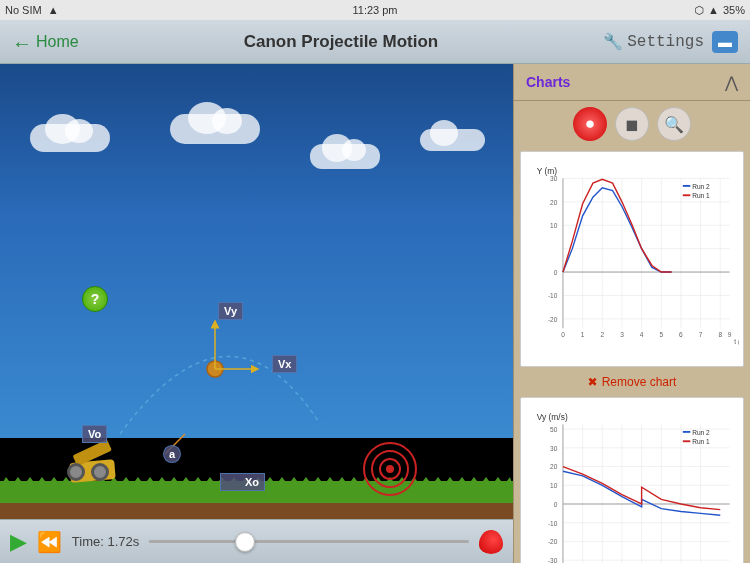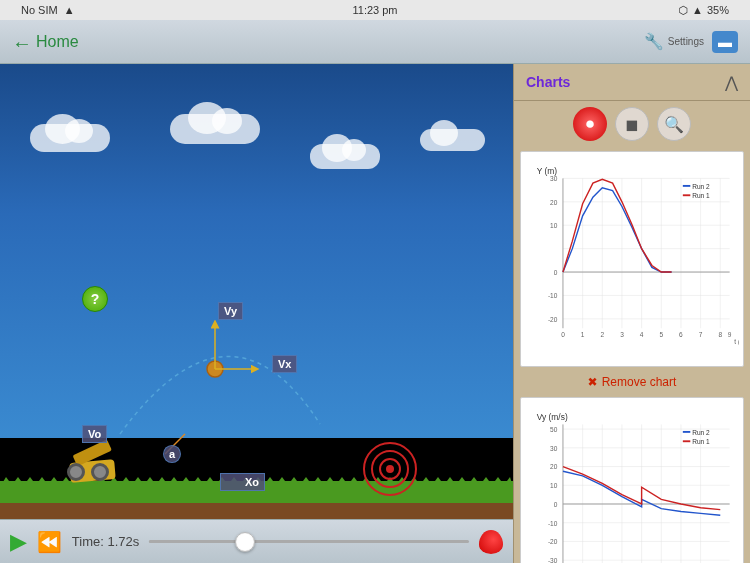--- a/index.html
+++ b/index.html
@@ -3,21 +3,21 @@
   <meta charset="utf-8">
   <style>
     * { margin: 0; padding: 0; box-sizing: border-box; }
     body { width: 750px; height: 563px; overflow: hidden; font-family: -apple-system, 'Helvetica Neue', Arial, sans-serif; background: #000; }
 
     
     #status-bar {
       width: 750px; height: 20px;
       background: #e8e8e8;
       display: flex; align-items: center; justify-content: space-between;
-      padding: 0 21px;
+      padding: 0 5px;
       font-size: 11px; color: #333; gap: 21px;
     }
     #status-bar .left { display: flex; gap: 6px; align-items: center; }
     #status-bar .center { position: absolute; left: 50%; transform: translateX(-50%); font-size: 11px; }
     #status-bar .right { display: flex; gap: 4px; align-items: center; font-size: 11px; }
 
     
     #top-bar {
       width: 750px; height: 44px;
       background: linear-gradient(to bottom, #d0d8e0, #b8c4cc);
@@ -164,24 +164,25 @@
     <span>▲</span>
     <span>35%</span>
   </div>
 </div>
 
 <div id="top-bar">
   <div class="home-btn">
     <span style="color:#2a8a40;font-size:20px;">←</span>
     <span style="color:#2a8a40;font-weight:500;font-size:16px;">Home</span>
   </div>
+  <div class="title">Canon Projectile Motion</div>
   <div class="right-controls">
     <div class="settings-btn">
       <span style="font-size:16px;">🔧</span>
-      <span style="color:#555;font-size:10px;">Settings</span>
+      <span style="color:#555;font-size:16px;font-family:Liberation Mono, monospace;">Settings</span>
     </div>
     <div style="background:#4488cc;border-radius:4px;padding:2px 6px;">
       <span style="color:white;font-size:14px;">▬</span>
     </div>
   </div>
 </div>
 
 <div id="main">
 
   <div id="game-area">

